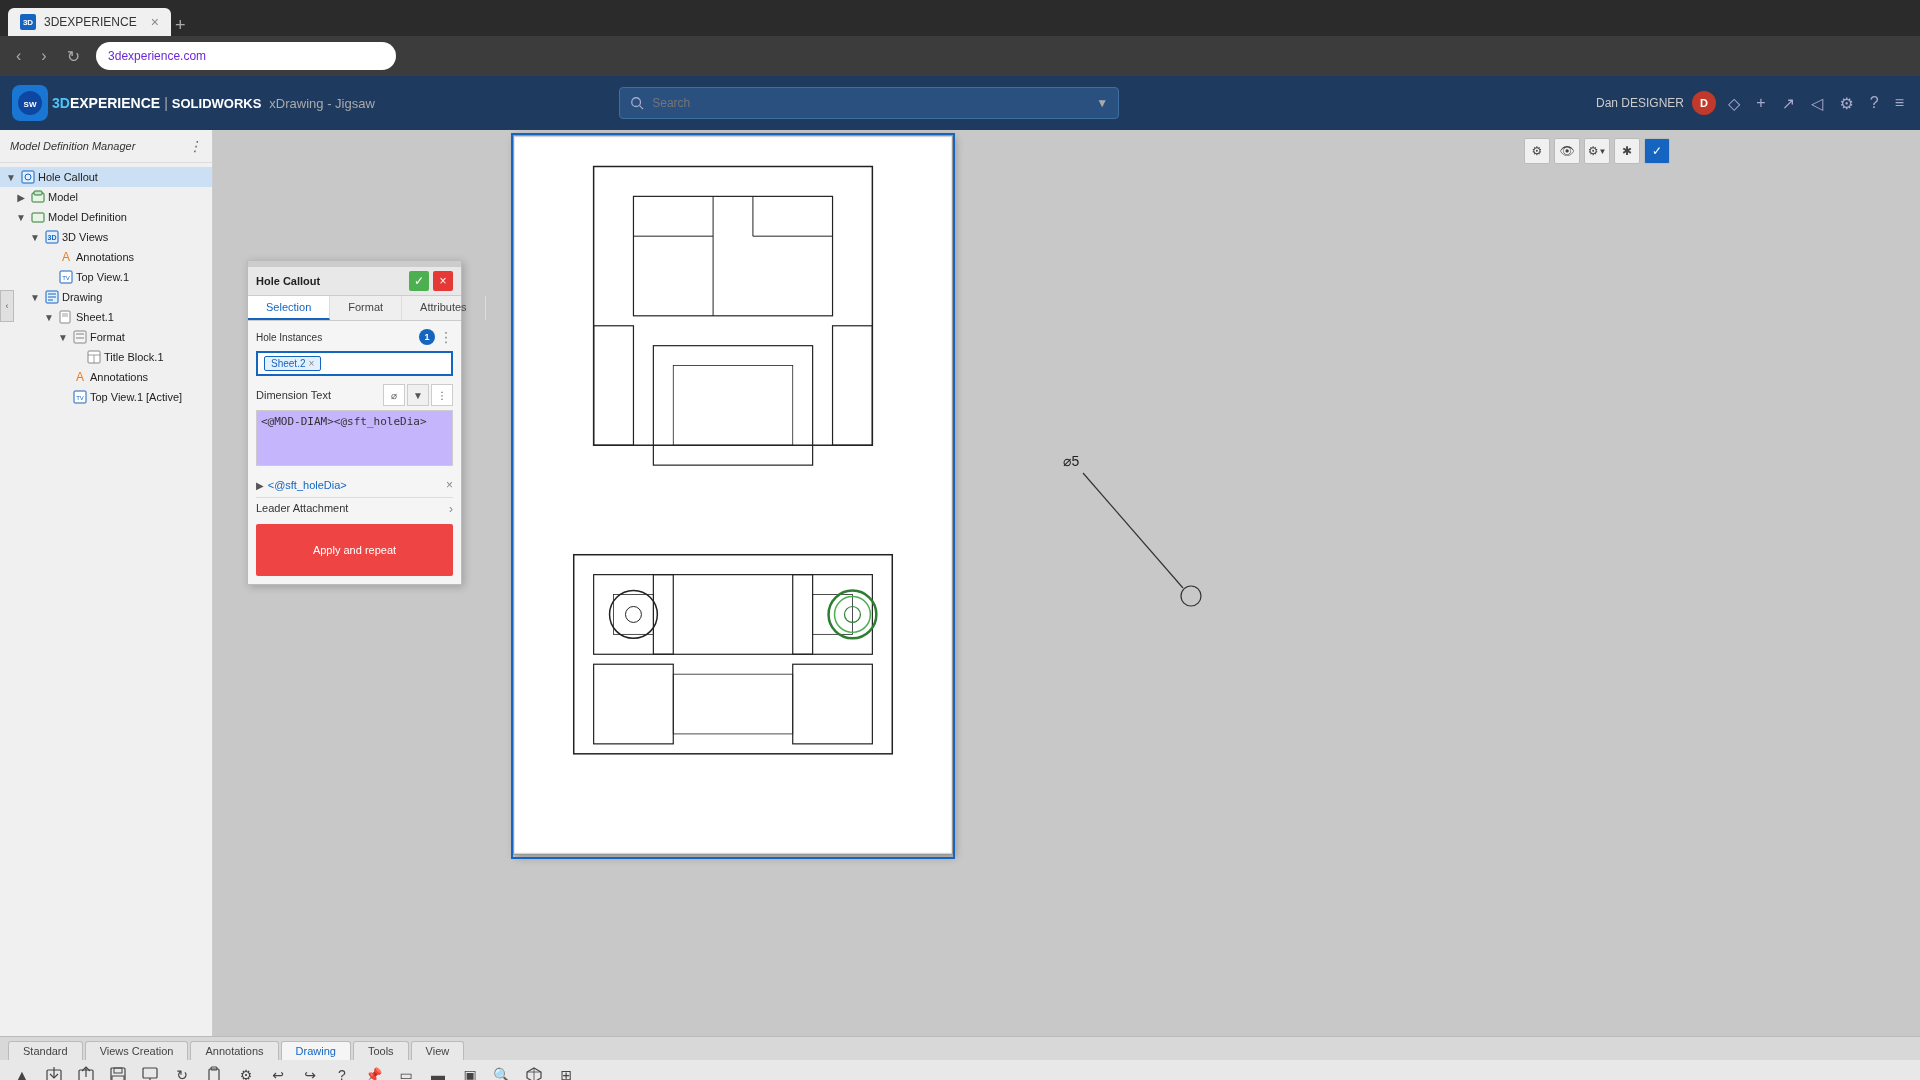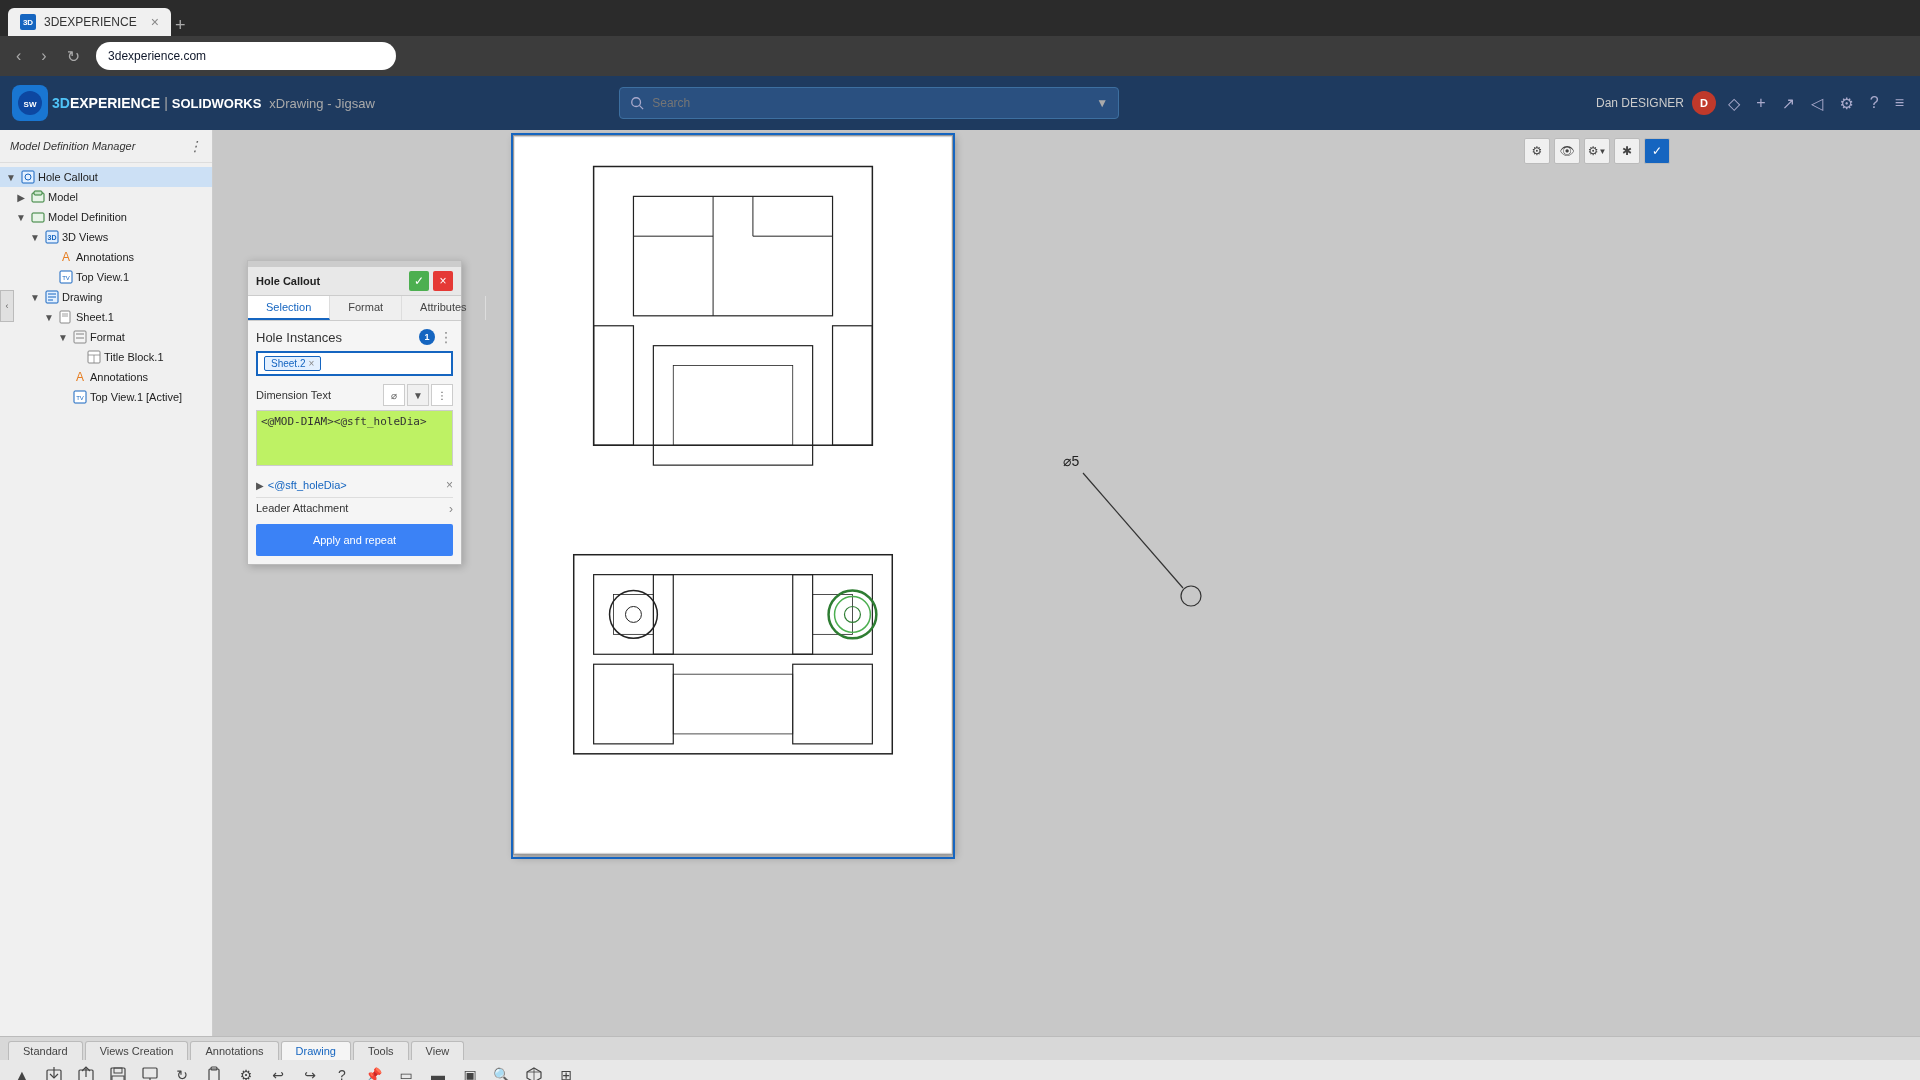--- a/index.html
+++ b/index.html
@@ -10,21 +10,21 @@
     .browser-tabs { display: flex; align-items: flex-end; height: 36px; }
     .browser-tab { background: #3c3c3c; color: #ccc; padding: 0 12px; height: 28px; display: flex; align-items: center; gap: 8px; font-size: 12px; border-radius: 6px 6px 0 0; }
     .browser-tab.active { background: #f0f0f0; color: #333; }
     .tab-favicon { width: 16px; height: 16px; background: #1565c0; border-radius: 2px; display: flex; align-items: center; justify-content: center; color: white; font-size: 8px; font-weight: bold; }
     .tab-close { color: #888; cursor: pointer; font-size: 14px; margin-left: 6px; }
     .tab-new { color: #aaa; font-size: 18px; margin-left: 4px; cursor: pointer; }
 
     
     .address-bar { background: #3c3c3c; height: 40px; display: flex; align-items: center; padding: 0 12px; gap: 12px; }
     .nav-btn { color: #aaa; cursor: pointer; font-size: 16px; padding: 4px; }
-    .address-input { background: #fff; color: #0f172a; padding: 4px 12px; border-radius: 20px; height: 28px; flex: 0 0 300px; font-size: 12px; display: flex; align-items: center; }
+    .address-input { background: #fff; color: #6d28d9; padding: 4px 12px; border-radius: 20px; height: 28px; flex: 0 0 300px; font-size: 12px; display: flex; align-items: center; }
 
     
     .app-header { background: #1e3a5f; height: 54px; display: flex; align-items: center; padding: 0 12px; gap: 12px; }
     .header-search { flex: 0 0 500px; background: #2a5080; border: 1px solid #3d6fa0; border-radius: 4px; height: 32px; display: flex; align-items: center; padding: 0 10px; gap: 8px; color: #aac; margin: 0 auto; }
     .header-search input { background: transparent; border: none; outline: none; color: #ccc; font-size: 12px; flex: 1; }
     .header-right { display: flex; align-items: center; gap: 8px; color: white; font-size: 12px; margin-left: auto; }
     .user-badge { background: #c0392b; color: white; border-radius: 50%; width: 24px; height: 24px; display: flex; align-items: center; justify-content: center; font-size: 11px; font-weight: bold; }
     .header-icon { color: #aac; cursor: pointer; font-size: 16px; padding: 4px; }
 
     
@@ -59,44 +59,44 @@
     .panel-btn.cancel { background: #e53935; color: white; }
 
     
     .panel-tabs { display: flex; border-bottom: 1px solid #ccc; background: #efefef; }
     .panel-tab { padding: 5px 18px; font-size: 11px; cursor: pointer; color: #444; border-right: 1px solid #ddd; }
     .panel-tab.active { background: #fff; color: #1565c0; border-bottom: 2px solid #1565c0; font-weight: 500; }
 
     
     .panel-content { padding: 8px; }
     .field-row { display: flex; align-items: center; justify-content: space-between; margin-bottom: 6px; }
-    .field-label { font-size: 13px; color: #333; }
+    .field-label { font-size: 10px; color: #333; }
     .badge-count { background: #1565c0; color: white; border-radius: 50%; width: 16px; height: 16px; display: flex; align-items: center; justify-content: center; font-size: 9px; font-weight: bold; }
     .field-more { color: #888; cursor: pointer; font-size: 14px; }
     .hole-input-box { border: 2px solid #1565c0; background: white; padding: 3px 6px; display: flex; align-items: center; gap: 4px; width: 100%; margin-bottom: 8px; }
     .hole-chip { background: #e3f0ff; border: 1px solid #1565c0; color: #1565c0; padding: 1px 6px; font-size: 10px; border-radius: 2px; display: flex; align-items: center; gap: 3px; }
     .chip-remove { cursor: pointer; color: #888; font-size: 10px; }
 
     .section-label { font-size: 11px; color: #333; margin-bottom: 4px; display: flex; align-items: center; justify-content: space-between; }
     .dim-icons { display: flex; gap: 2px; }
     .dim-icon-btn { width: 22px; height: 22px; border: 1px solid #ccc; background: white; display: flex; align-items: center; justify-content: center; cursor: pointer; font-size: 10px; color: #555; }
     .dim-icon-btn.dropdown { background: #f0f0f0; }
 
-    .dim-textarea { width: 100%; height: 56px; border: 1px solid #ccc; padding: 4px; font-size: 11px; font-family: monospace; resize: none; background: #bef264; color: #333; margin-bottom: 6px; }
+    .dim-textarea { width: 100%; height: 56px; border: 1px solid #ccc; padding: 4px; font-size: 11px; font-family: monospace; resize: none; background: #c4b5fd; color: #333; margin-bottom: 6px; }
 
     .callout-item { display: flex; align-items: center; gap: 4px; padding: 3px 0; cursor: pointer; }
     .callout-expand { color: #555; font-size: 10px; }
     .callout-text { font-size: 11px; color: #1565c0; }
     .callout-remove { color: #888; cursor: pointer; font-size: 12px; margin-left: auto; }
 
     .leader-row { display: flex; align-items: flex-start; justify-content: space-between; padding: 4px 0; border-top: 1px solid #ddd; margin-top: 2px; cursor: pointer; }
     .leader-label { font-size: 11px; color: #333; }
     .leader-arrow { color: #888; font-size: 12px; }
 
-    .apply-btn { width: 100%; background: #3b82f6; color: white; border: none; padding: 10px; font-size: 11px; cursor: pointer; margin-top: 4px; border-radius: 2px; }
+    .apply-btn { width: 100%; background: #ef4444; color: white; border: none; padding: 20px; font-size: 11px; cursor: pointer; margin-top: 4px; border-radius: 2px; }
 
     
     .canvas-area { flex: 1; background: #c8c8c8; position: relative; overflow: hidden; display: flex; align-items: stretch; }
     .drawing-sheet { position: absolute; left: 300px; top: 5px; width: 440px; height: 720px; background: white; border: 1px solid #999; box-shadow: 2px 2px 8px rgba(0,0,0,0.3); }
 
     
     .drawing-svg { width: 100%; height: 100%; }
 
     
     .bottom-toolbar { background: #e8e8e8; border-top: 1px solid #bbb; height: 44px; display: flex; flex-direction: column; }

